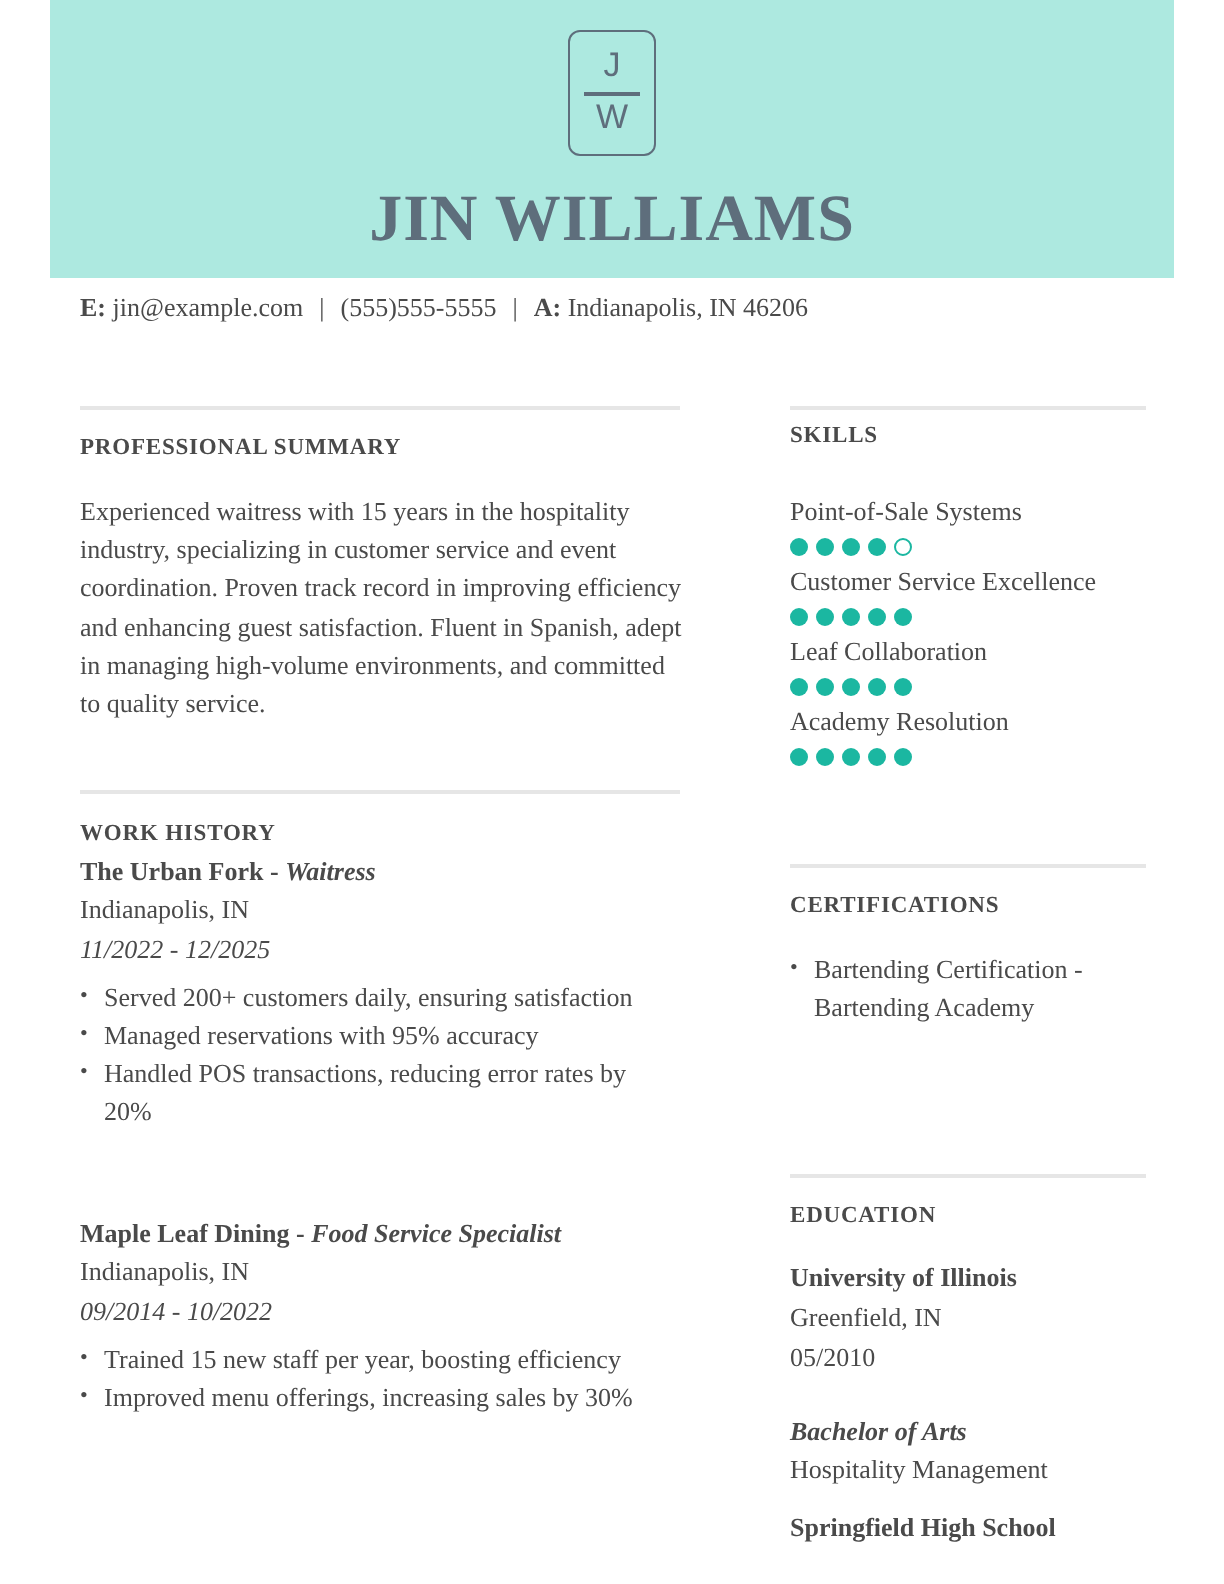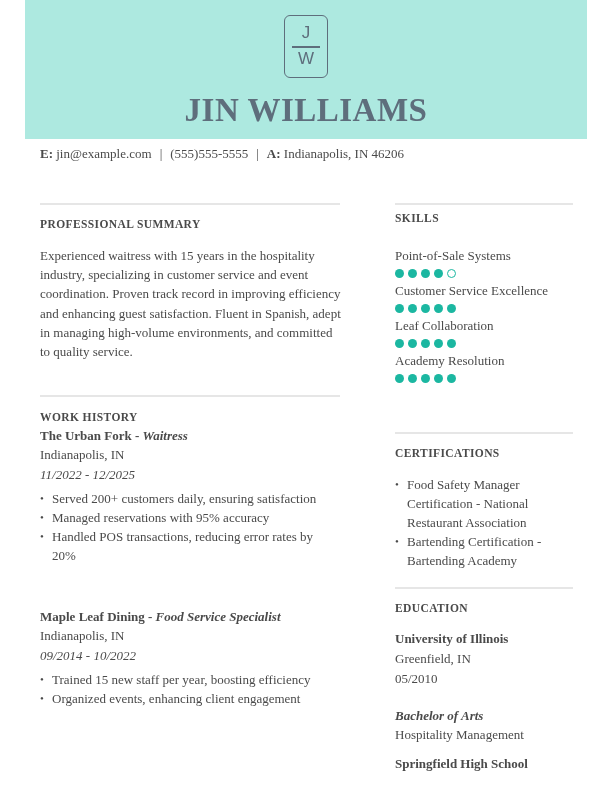--- a/index.html
+++ b/index.html
@@ -87,21 +87,21 @@
     <li>Handled POS transactions, reducing error rates by 20%</li>
   </ul>
 </div>
 
 <div class="job text" style="top:607px;">
   <div class="title-line"><span>Maple Leaf Dining</span><span> - </span><i>Food Service Specialist</i></div>
   <div class="loc">Indianapolis, IN</div>
   <div class="dates">09/2014 - 10/2022</div>
   <ul class="bullets">
     <li>Trained 15 new staff per year, boosting efficiency</li>
-    <li>Organized events, enhancing client engagement</li>
+    <li>Improved menu offerings, increasing sales by 30%</li>
   </ul>
 </div>
 
 <div class="divider" style="left:395px; top:203px; width:178px;"></div>
 <div class="sec-title" style="left:395px; top:212px;">SKILLS</div>
 <div class="skills text">
   <div>
     <div class="skill-name">Point-of-Sale Systems</div>
     <div class="dots">
       <span class="dot"></span>
@@ -140,21 +140,20 @@
         <span class="dot"></span>
         <span class="dot"></span>
     </div>
   </div>
 </div>
 
 <div class="divider" style="left:395px; top:432px; width:178px;"></div>
 <div class="sec-title" style="left:395px; top:447px;">CERTIFICATIONS</div>
 <div class="certs text">
   <ul class="bullets" style="margin-top:0;">
-    <li>Food Safety Manager Certification - National Restaurant Association</li>
     <li>Bartending Certification - Bartending Academy</li>
   </ul>
 </div>
 
 <div class="divider" style="left:395px; top:587px; width:178px;"></div>
 <div class="sec-title" style="left:395px; top:602px;">EDUCATION</div>
 <div class="edu text">
   <div class="school">University of Illinois</div>
   <div class="line">Greenfield, IN</div>
   <div class="line">05/2010</div>

